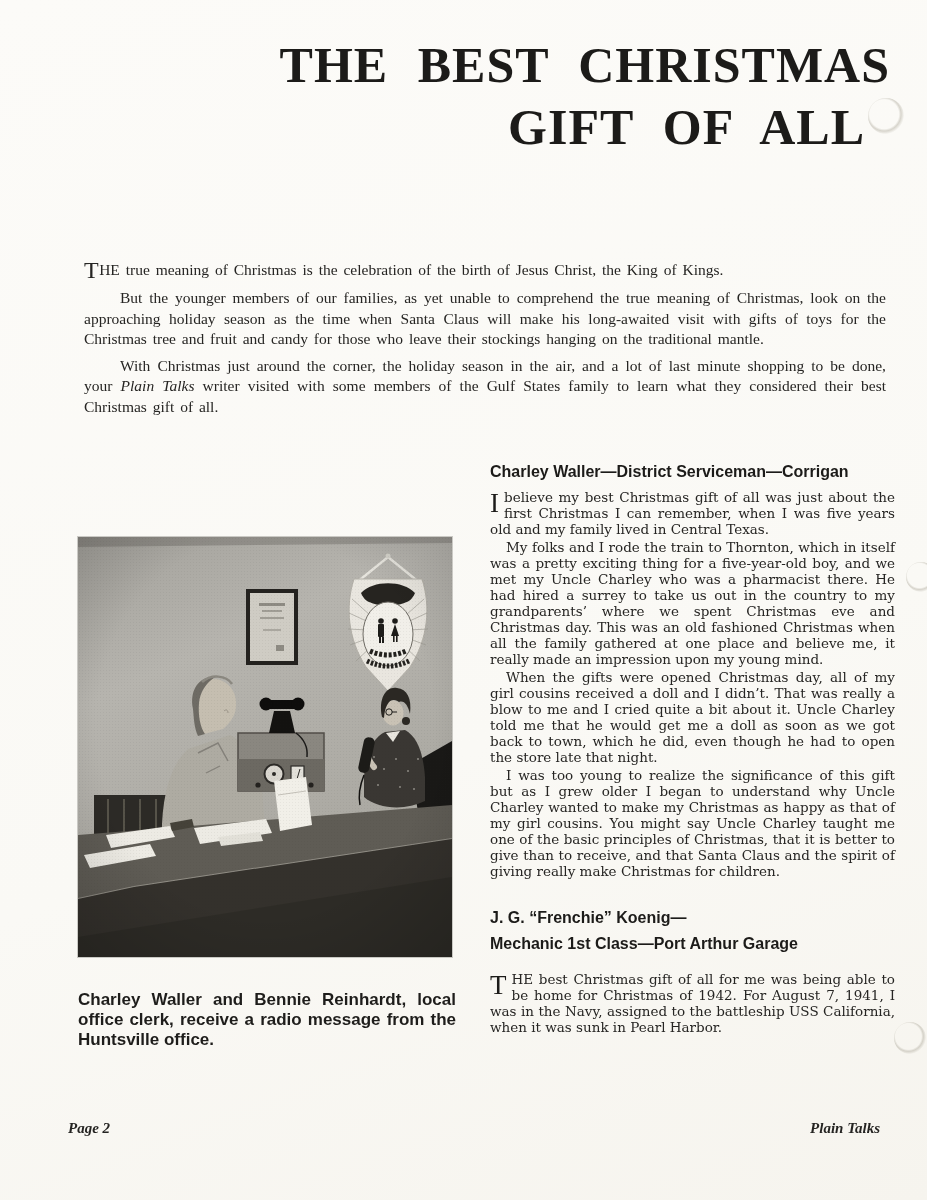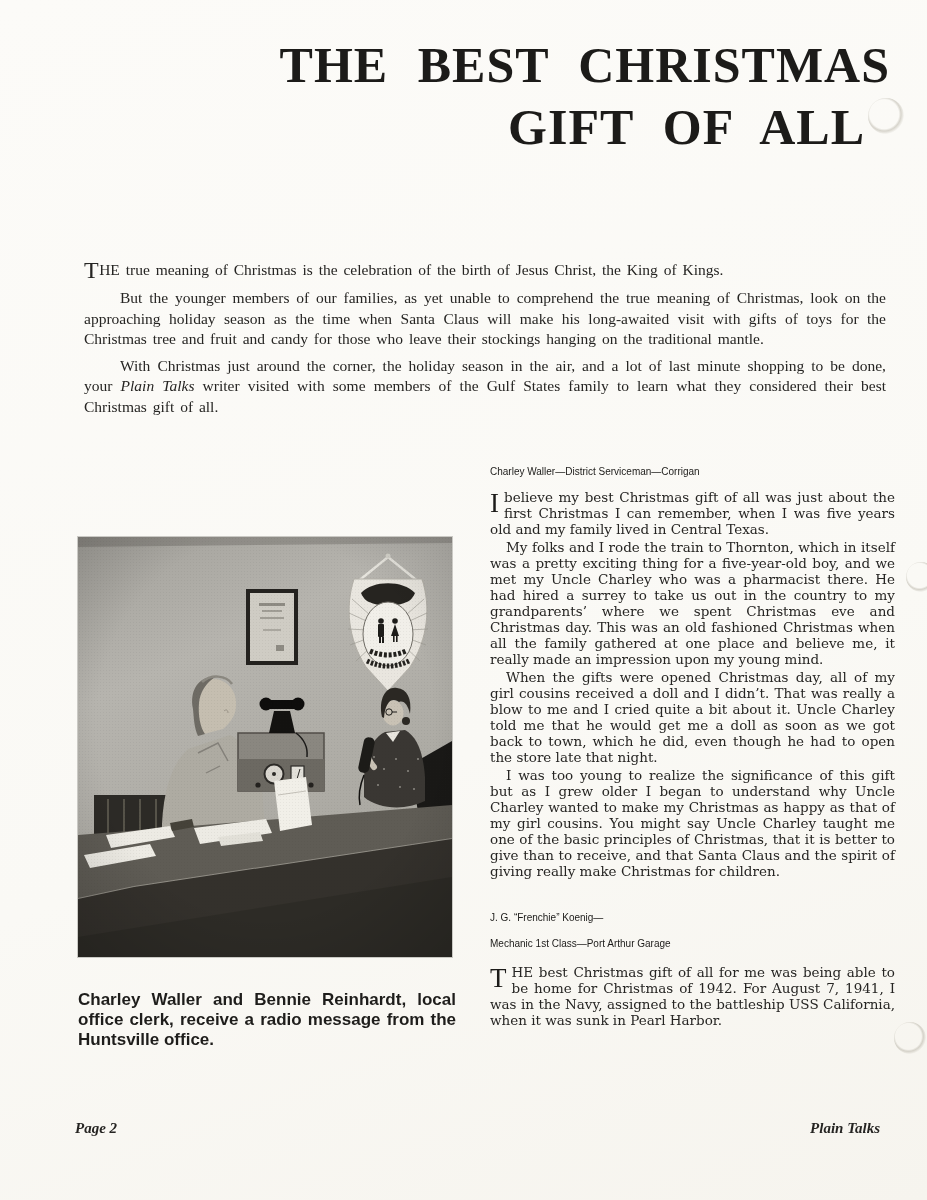--- a/index.html
+++ b/index.html
@@ -35,37 +35,37 @@
   .photo-fig { margin:74px 0 0 0; width:374px; height:420px; outline:1px solid rgba(60,58,52,.25); }
   .photo-fig svg { display:block; }
   .caption {
     margin:33px 0 0 0; width:100%;
     font-family:"Liberation Sans", sans-serif; font-weight:bold;
     font-size:17px; line-height:20px; text-align:justify; color:#1e1d1b;
   }
 
   
   .sec-heading {
-    font-family:"Liberation Sans", sans-serif; font-weight:normal;
-    font-size:10px; line-height:18px; margin:0 0 8px 0; color:#1c1b19;
+    font-family:"Liberation Sans", sans-serif; font-weight:bold;
+    font-size:16px; line-height:18px; margin:0 0 8px 0; color:#1c1b19;
   }
   .sec-heading.mt { margin-top:30px; }
-  .sec-heading.sub { margin-top:0; margin-bottom:11px; }
+  .sec-heading.sub { margin-top:0; margin-bottom:18px; }
   .col-body { font-family:"DejaVu Serif", serif; font-size:13.5px; line-height:16px;
               text-align:justify; }
   .col-body p { margin:0 0 2px 0; }
   .col-body p.indent { text-indent:16px; }
   .dropcap {
     float:left; font-size:27px; line-height:27px; padding:1px 5px 0 0;
     font-family:"Liberation Serif", serif; color:#1c1b19;
   }
 
   
   .footer {
-    position:absolute; left:75px; right:47px; top:1120px;
+    position:absolute; left:68px; right:47px; top:1120px;
     display:flex; justify-content:space-between;
     font-family:"Liberation Serif", serif; font-style:italic; font-weight:bold;
     font-size:15px; color:#252422;
   }
 
   
   .curl { position:absolute; border-radius:50%; pointer-events:none;
           background:radial-gradient(circle at 45% 45%, rgba(0,0,0,0) 52%, rgba(186,182,170,.55) 60%, rgba(0,0,0,0) 72%); }
   .curl.c1 { width:36px; height:36px; left:868px; top:98px; }
   .curl.c2 { width:30px; height:30px; left:906px; top:562px; }

